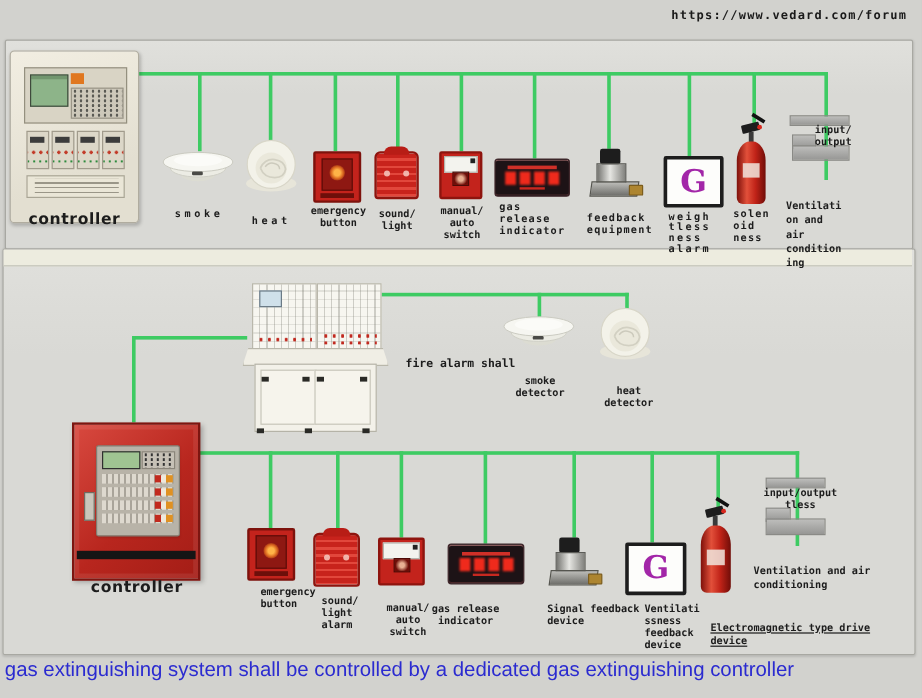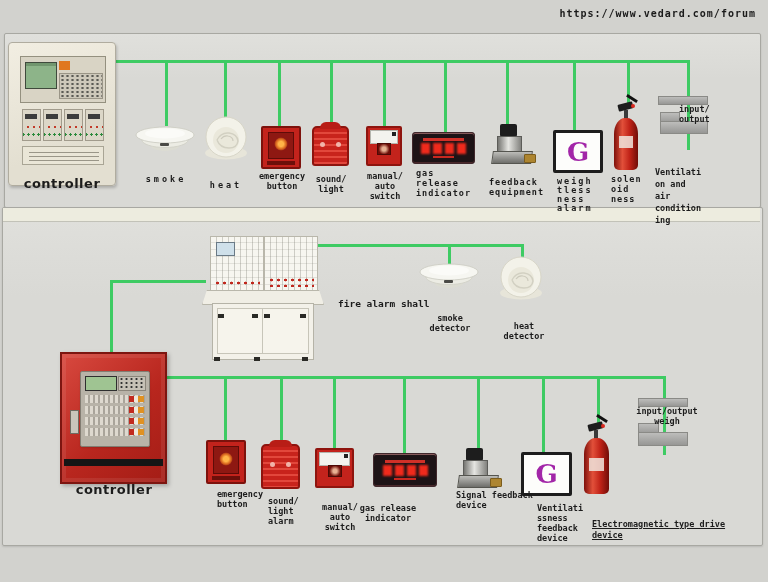--- a/index.html
+++ b/index.html
@@ -390,24 +390,27 @@
   <div class="lbl" style="left:217px;top:489px;">emergency
 button</div>
   <div class="lbl" style="left:268px;top:496px;">sound/
 light
 alarm</div>
   <div class="lbl tc" style="left:340px;top:502px;">manual/
 auto
 switch</div>
   <div class="lbl tc" style="left:388px;top:503px;">gas release
 indicator</div>
-  <div class="lbl" style="left:456px;top:490px;">Signal feedback
+  <div class="lbl" style="left:456px;top:503px;">Signal feedback
 device</div>
   <div class="lbl" style="left:537px;top:503px;">Ventilati
 ssness
 feedback
 device</div>
   <div class="lbl tc" style="left:667px;top:406px;">input/output
-weigh</div>
+tless</div>
+  <div class="lbl lh12" style="left:628px;top:470px;">Ventilation and air
+conditioning</div>
   <div class="lbl lh11" style="left:592px;top:519px;">Electromagnetic type drive
 device</div>
 
+  <div class="caption">gas extinguishing system shall be controlled by a dedicated gas extinguishing controller</div>
 </div>
 
 </body></html>

